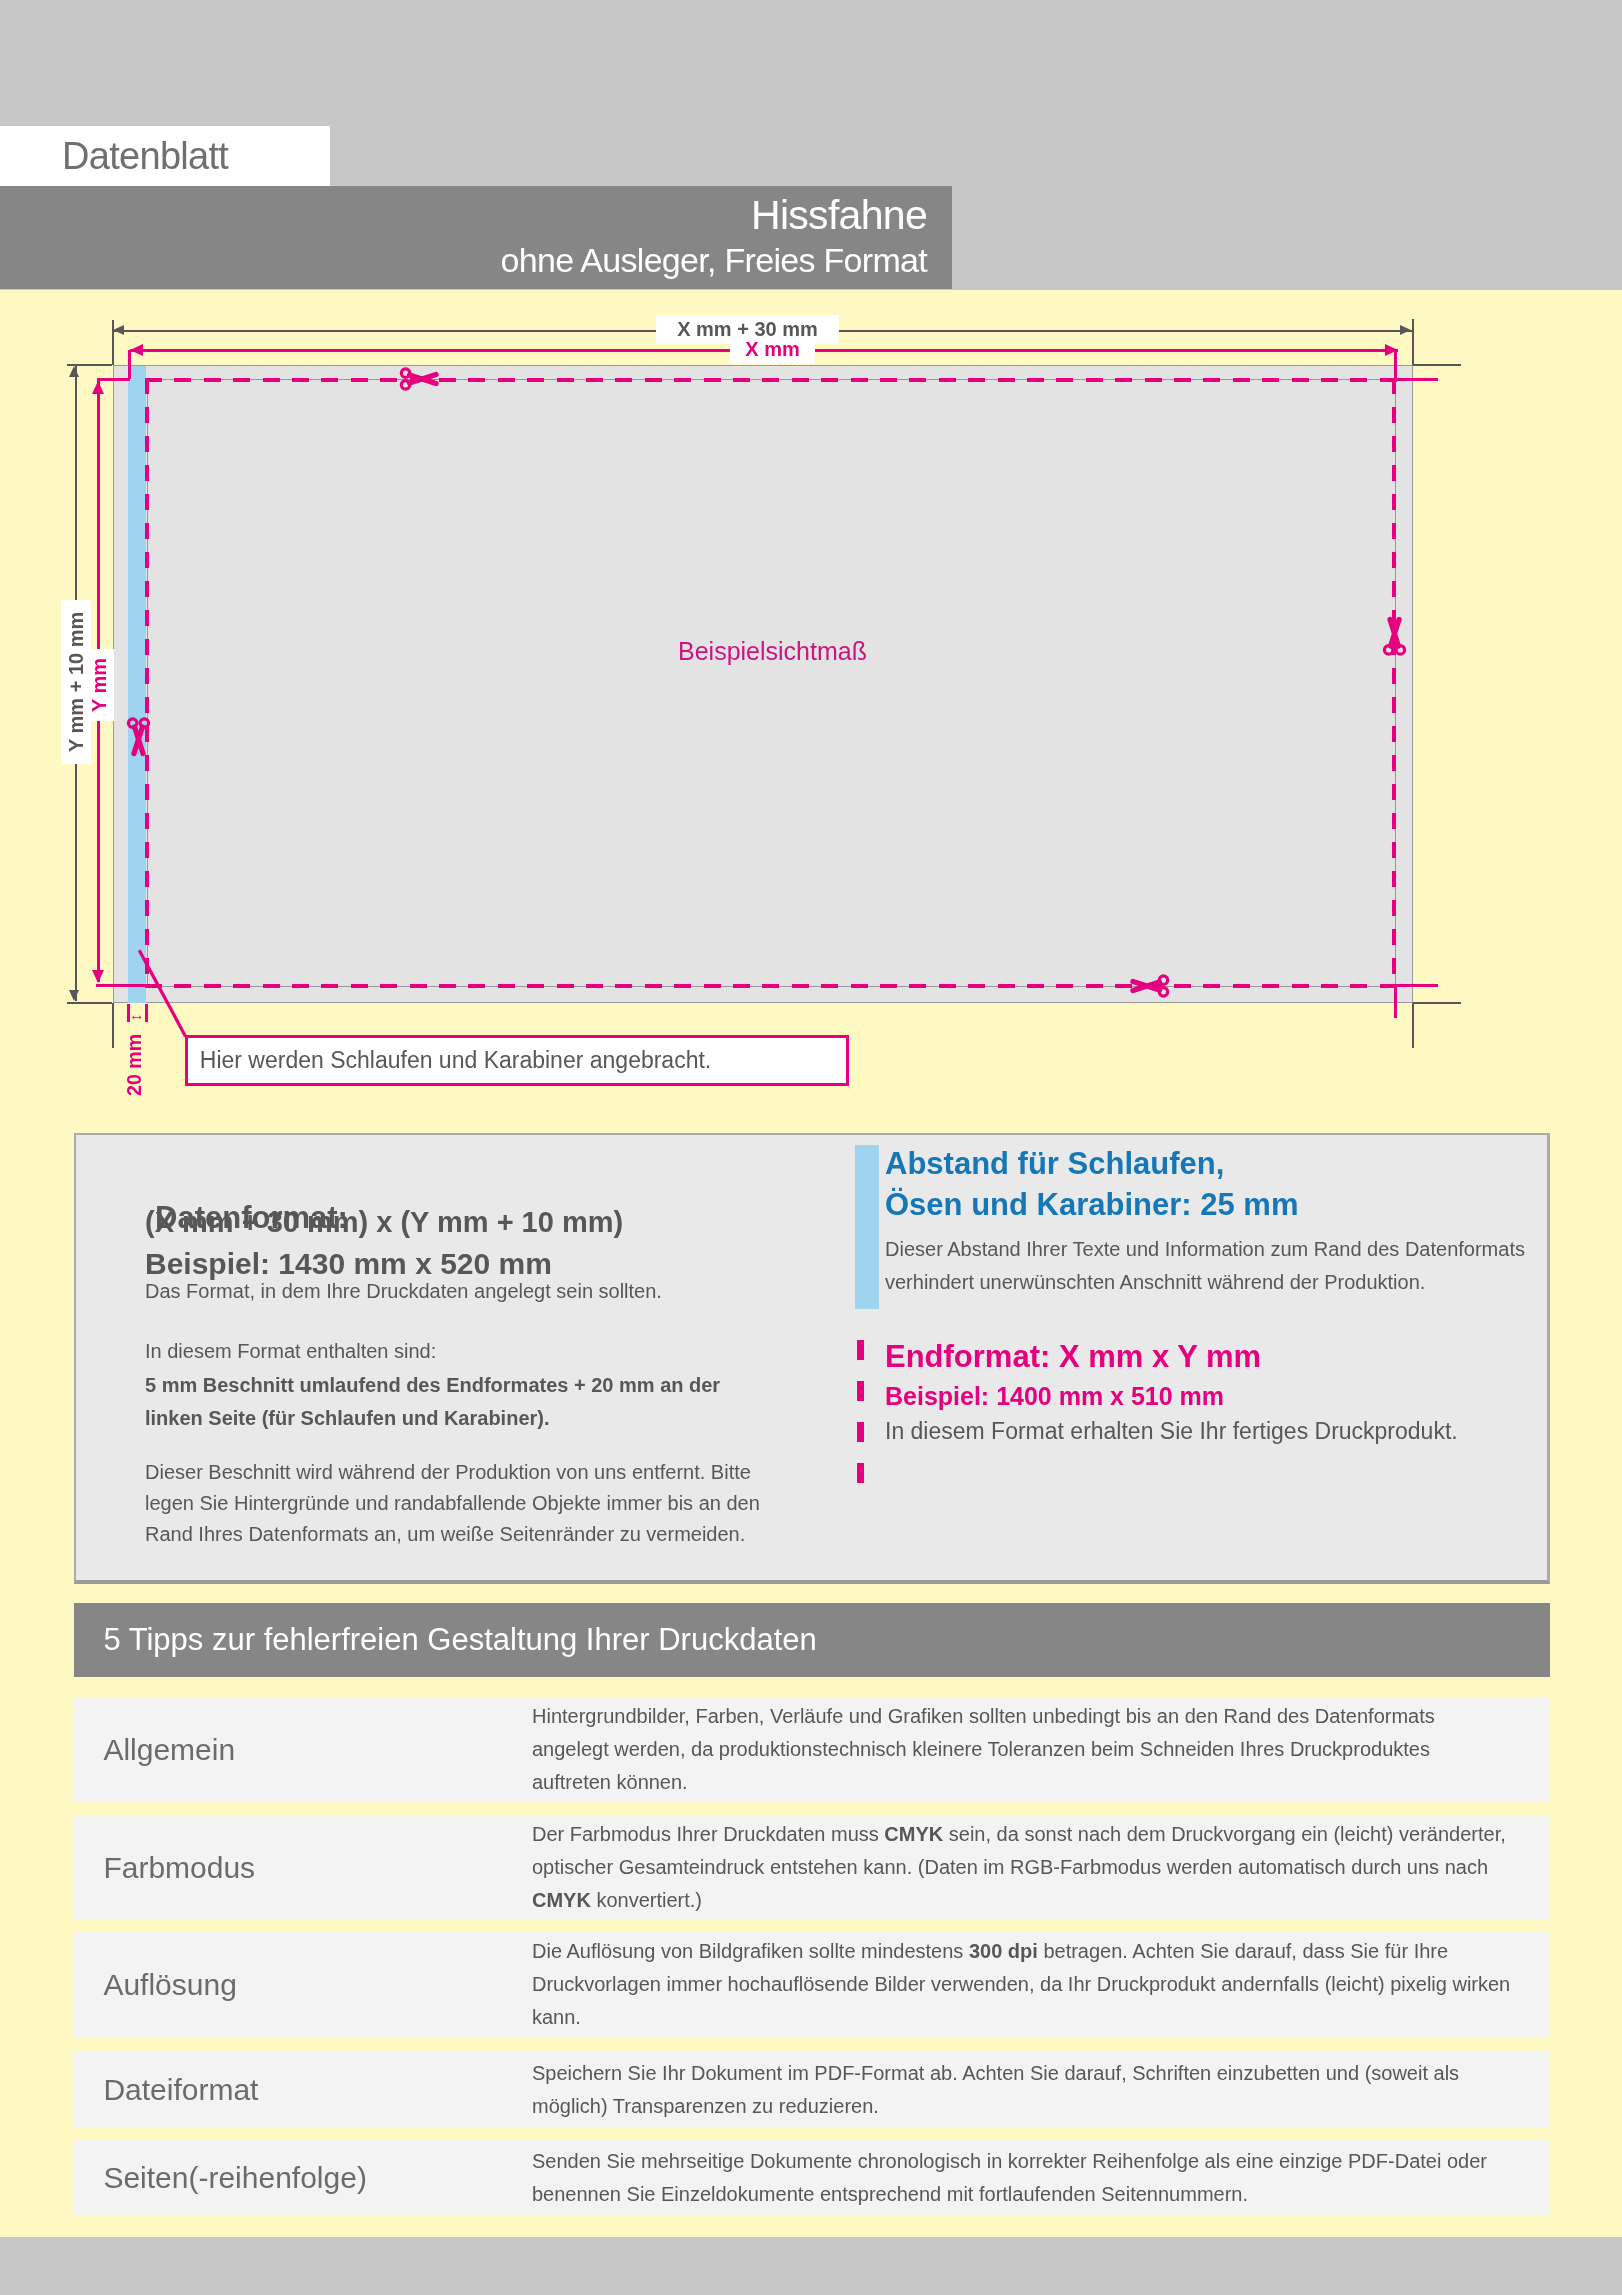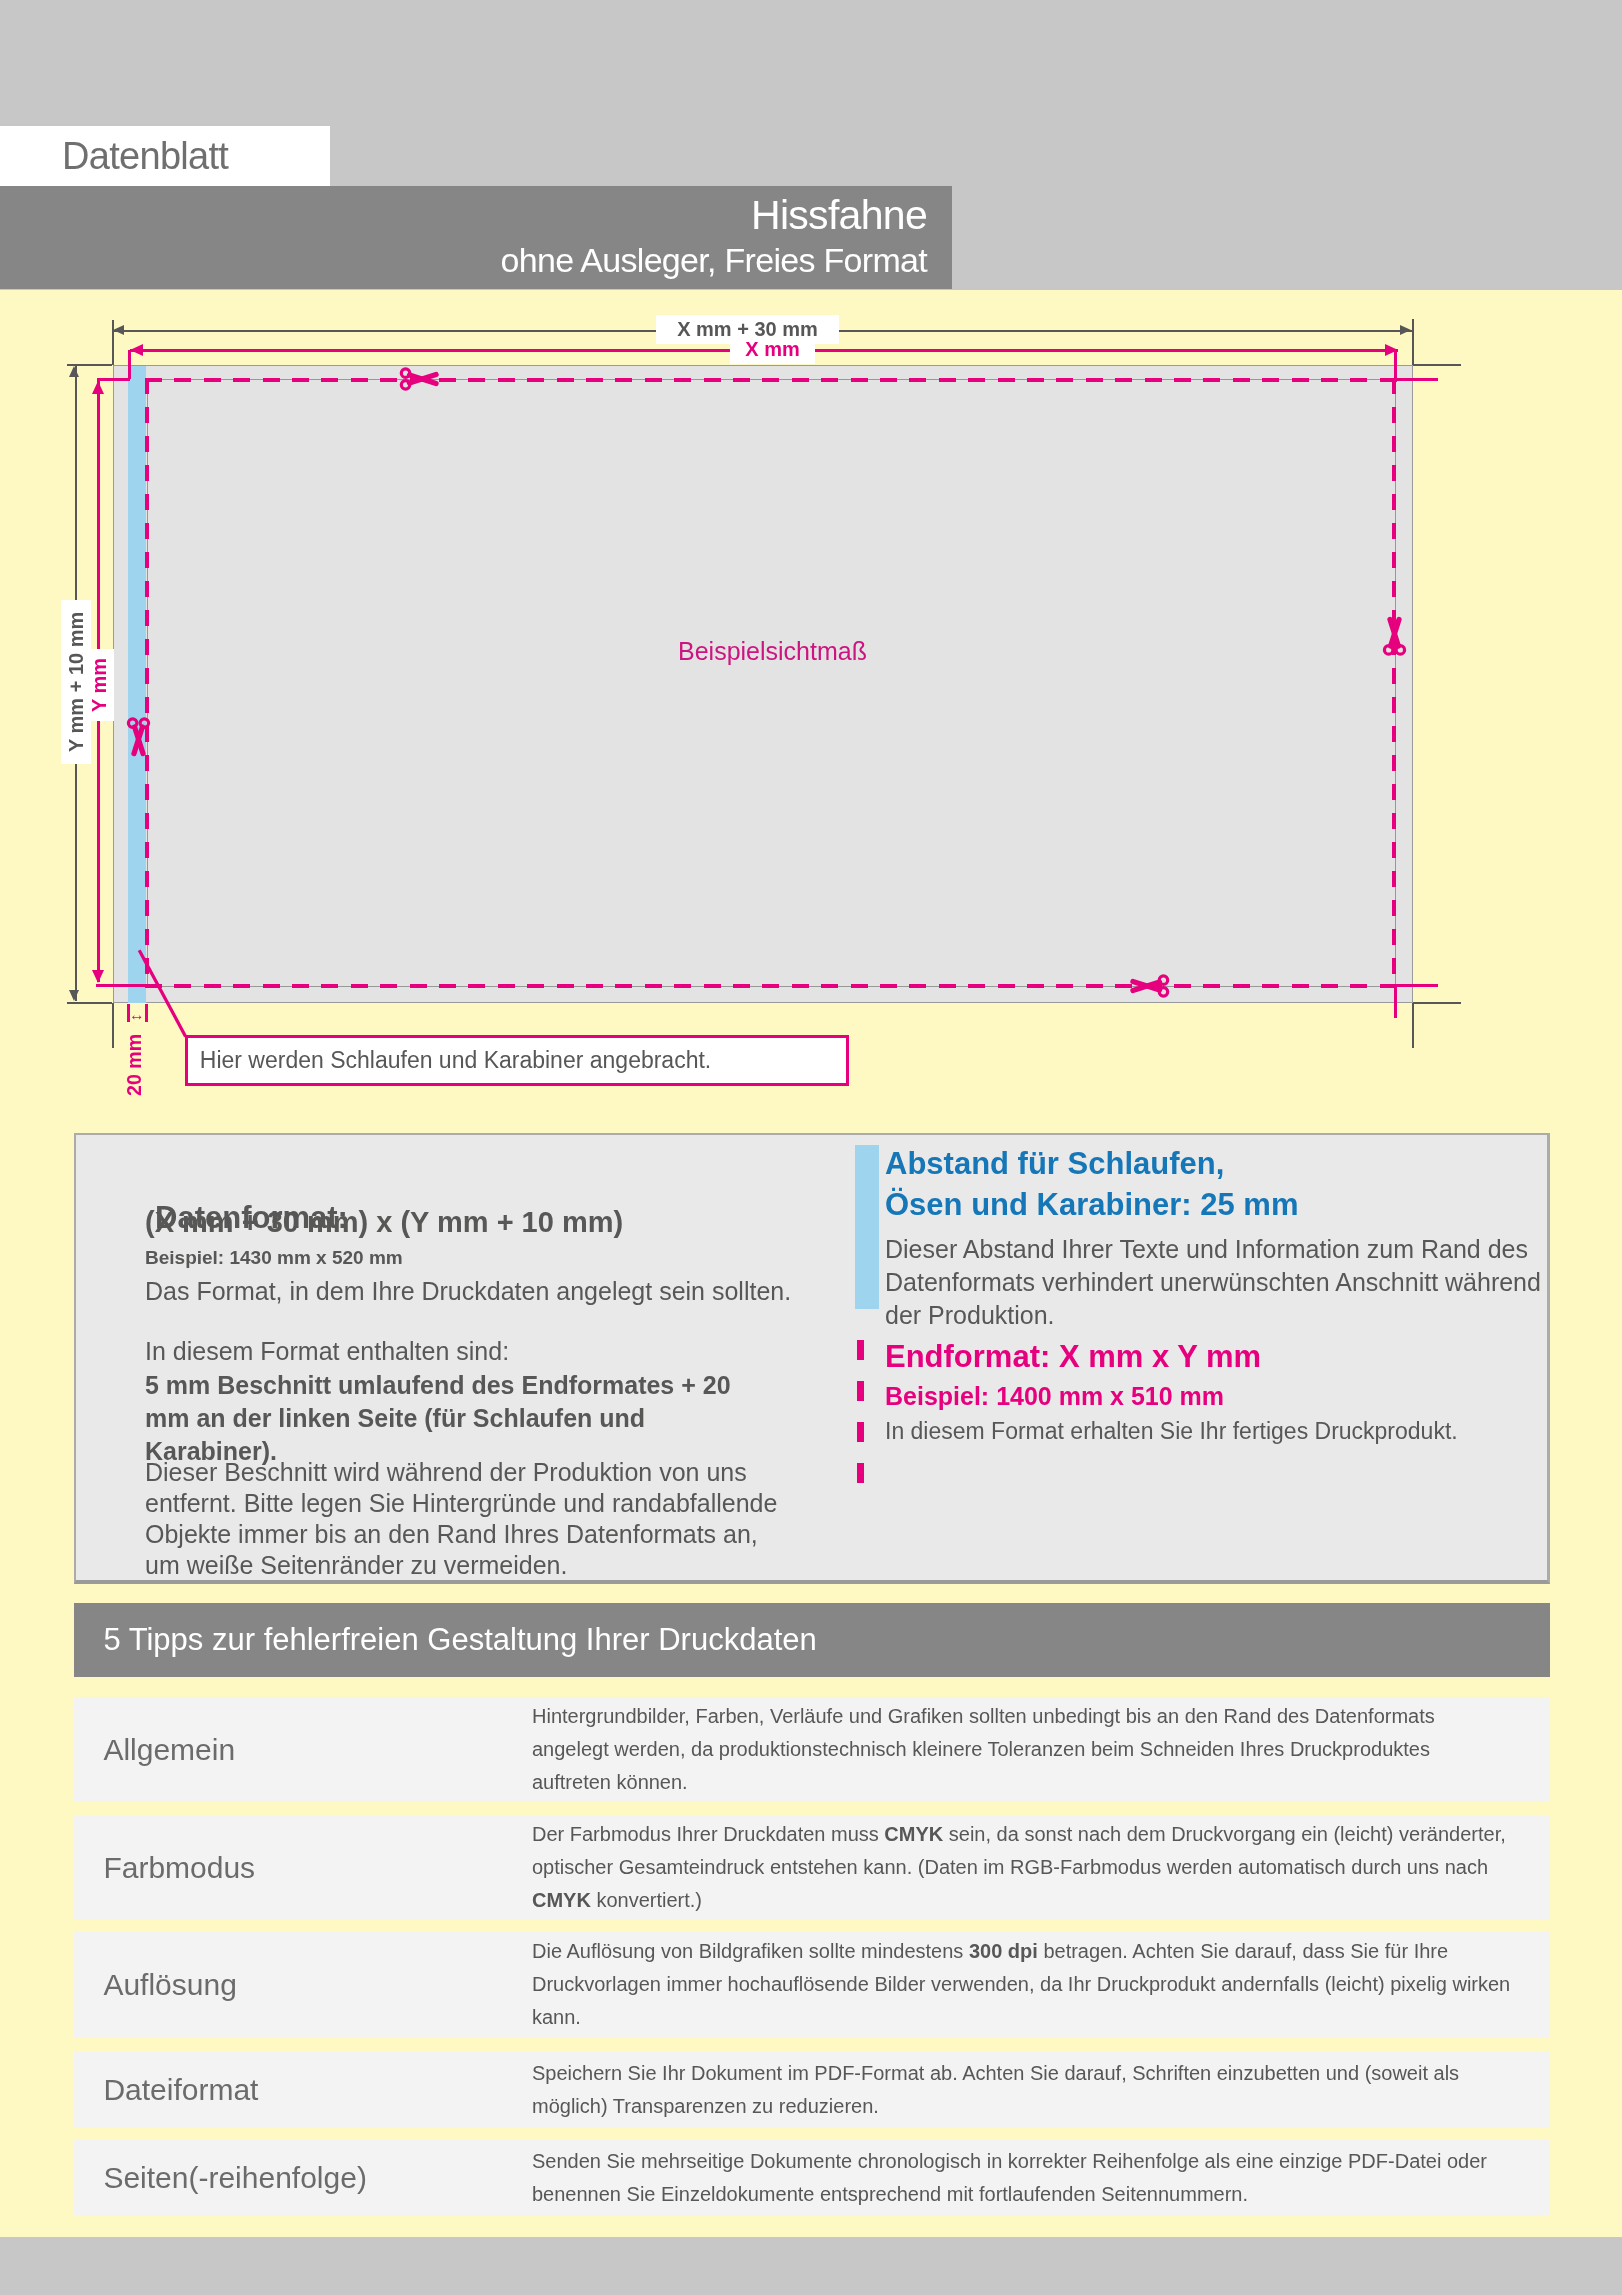--- a/index.html
+++ b/index.html
@@ -60,22 +60,22 @@
   .bracket-arrow { font-size:15.7px; font-weight:bold; color:#e6007e; width:19.6px; text-align:center; }
 
   .scissors { width:43px; height:26px; }
 
   
   .infobox { left:74px; top:1133px; width:1476px; height:451px; background:#e9e9e9;
              border:2px solid #ababab; border-right-width:3.3px; border-bottom:4.6px solid #9a9a9a;
              box-sizing:border-box; }
   .ib-t1 { font-size:31px; font-weight:bold; }
   .ib-t2 { font-size:29px; font-weight:bold; }
-  .ib-ex { font-size:19px; font-weight:bold; }
-  .ib-body { font-size:25px; line-height:33px; }
+  .ib-ex { font-size:30px; font-weight:bold; }
+  .ib-body { font-size:20px; line-height:33px; }
   .blue  { color:#1577b8; }
   .mag   { color:#e6007e; }
   .bluebar { left:855px; top:1145px; width:23.6px; height:164px; background:#9fd4ef; }
   .magdash { left:857px; top:1340px; width:6.5px; height:154px;
              background:repeating-linear-gradient(180deg,#e6007e 0 19.6px,transparent 19.6px 41px); }
 
   
   .tips-bar { left:74px; top:1603px; width:1476px; height:74px; background:#868686;
               color:#ffffff; font-size:31px; line-height:74px; padding-left:29.4px; box-sizing:border-box; }
   .tip-row { left:74px; width:1476px; background:#f3f3f3; display:flex; align-items:center; box-sizing:border-box; }

